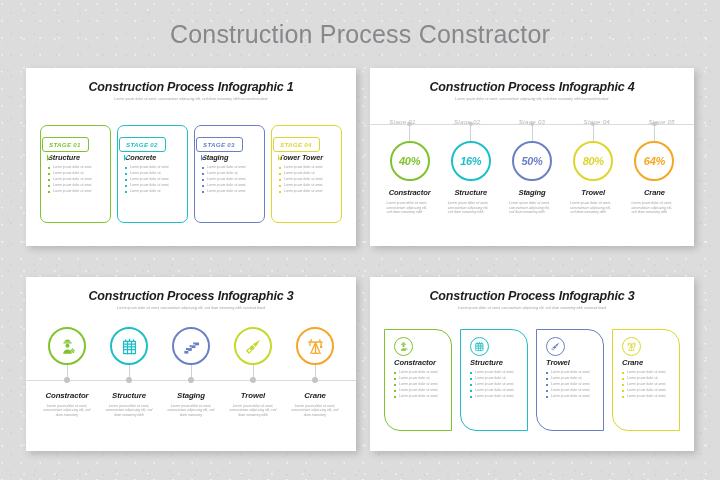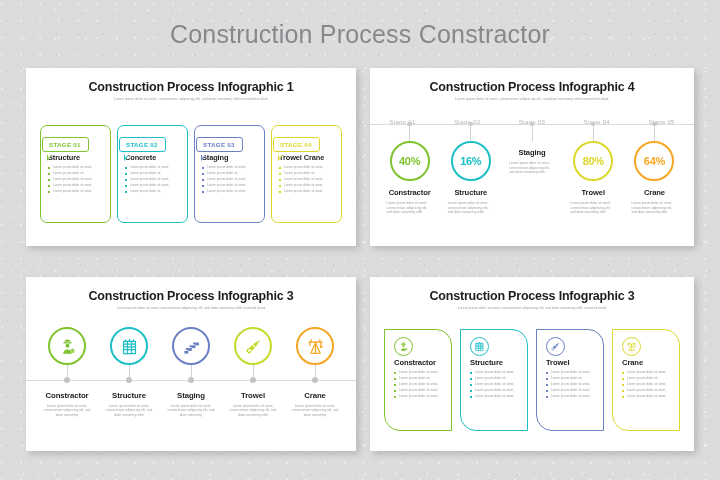--- a/index.html
+++ b/index.html
@@ -36,20 +36,21 @@
     letter-spacing: .2px;
     z-index: 5;
   }
 
   
   .slide {
     position: absolute;
     background: #ffffff;
     box-shadow: 3px 3px 7px rgba(0,0,0,.17);
     overflow: hidden;
+    font-style: italic;
   }
   #slide1 { left: 26px;  top: 68px;  width: 330px; height: 178px; }
   #slide2 { left: 370px; top: 68px;  width: 324px; height: 178px; }
   #slide3 { left: 26px;  top: 277px; width: 330px; height: 174px; }
   #slide4 { left: 370px; top: 277px; width: 324px; height: 174px; }
 
   .s-head { text-align: center; padding-top: 12px; }
   .s-title {
     font-size: 12.5px; font-weight: bold; color: #1d1d1f;
     letter-spacing: -.2px;
@@ -288,21 +289,21 @@
         <span class="bdot" style="background:#6b80c4"></span>
         <span class="btxt">Lorem ipsum dolor sit amet</span>
       </div>
           </div>
     </div>
   </div>
   <div class="s1-card" style="color:#dcd72a">
     <div class="s1-tail"></div>
     <div class="s1-tag">STAGE 04</div>
     <div class="s1-body">
-      <div class="s1-name">Trowel Crane</div>
+      <div class="s1-name">Tower Tower</div>
       <div class="blist">
             <div class="brow">
         <span class="bdot" style="background:#dcd72a"></span>
         <span class="btxt">Lorem ipsum dolor sit amet,</span>
       </div>
             <div class="brow">
         <span class="bdot" style="background:#dcd72a"></span>
         <span class="btxt">Lorem ipsum dolor sit,</span>
       </div>
             <div class="brow">
@@ -357,20 +358,21 @@
   <div class="s2-col" style="color:#1dbfc6">
     <div class="s2-node"></div>
     <div class="s2-stem"></div>
     <div class="s2-circle">16%</div>
     <div class="s2-name">Structure</div>
     <div class="s2-desc">Lorem ipsum dolor sit amet, consectetuer adipiscing elit, sed diam nonummy nibh</div>
   </div>
   <div class="s2-col" style="color:#6b80c4">
     <div class="s2-node"></div>
     <div class="s2-stem"></div>
+    <div class="s2-circle">50%</div>
     <div class="s2-name">Staging</div>
     <div class="s2-desc">Lorem ipsum dolor sit amet, consectetuer adipiscing elit, sed diam nonummy nibh</div>
   </div>
   <div class="s2-col" style="color:#dcd72a">
     <div class="s2-node"></div>
     <div class="s2-stem"></div>
     <div class="s2-circle">80%</div>
     <div class="s2-name">Trowel</div>
     <div class="s2-desc">Lorem ipsum dolor sit amet, consectetuer adipiscing elit, sed diam nonummy nibh</div>
   </div>

